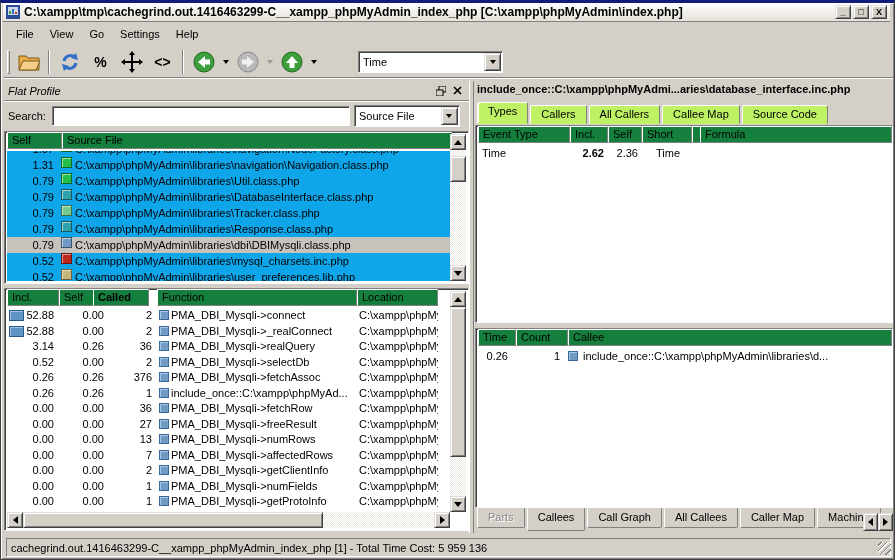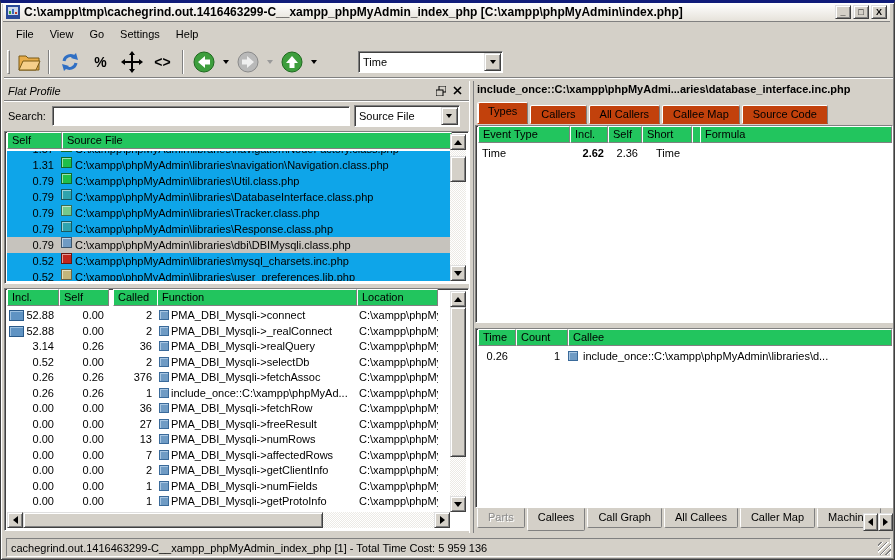--- a/index.html
+++ b/index.html
@@ -62,21 +62,21 @@
   .dock-title .dtext { flex:1;font-style:italic; }
   .dock-btn { width:16px; height:14px; display:flex; align-items:center; justify-content:center; font-size:10px; }
   
   .search-row { position:absolute; left:0; top:23px; width:465px; height:24px; display:flex; align-items:center; }
   .search-row label { padding:0 6px 0 4px; }
   .search-input { width:298px; height:20px; font-size:11px; padding:1px 3px; outline:none; }
   .group-combo { width:106px; margin-left:4px; }
   
   .tframe { position:absolute; background:#fff; border:1px solid; border-color:#808080 #fff #fff #808080;
             box-shadow:inset 1px 1px 0 #404040; overflow:hidden; }
-  .hcell { position:absolute; top:0; height:17px; background:#22c55e;
+  .hcell { position:absolute; top:0; height:17px; background:#15803d;
            border:1px solid; border-color:#fff #808080 #808080 #fff;
            padding:1px 4px; overflow:hidden; white-space:nowrap; }
   .num { text-align:right; }
   .sq { display:inline-block; width:11px; height:11px; vertical-align:-2px; margin:0 3px 0 1px;
         border:1px solid rgba(0,0,0,.45); box-shadow:inset 1px 1px 0 rgba(255,255,255,.55); }
   
   #flat-body { position:absolute; left:2px; top:19px; width:445px; bottom:2px; overflow:hidden; background:#0ea5e9; }
   .frow { height:16px; line-height:16px; white-space:nowrap; display:flex; }
   .frow.sel { background:#c6c3bd; }
   .frow .c-self { width:53px; text-align:right; padding-right:6px; flex:none; }
@@ -102,21 +102,21 @@
   .g-func { width:200px; padding-left:2px; }
   .g-loc  { width:81px; padding-left:2px; }
   .bar-ic { position:absolute; left:2px; top:2px; width:15px; height:11px; background:#5f93c3;
             border:1px solid #2a5a8a; box-shadow:inset 1px 1px 0 #9cc0e0; }
   .fn-ic { display:inline-block; width:10px; height:10px; background:#6f9bc4; border:1px solid #3a6a9a;
            box-shadow:inset 1px 1px 0 #a8c6e2; vertical-align:-1px; margin-right:2px; }
   
   .rp-title { position:absolute; left:2px; top:0; width:414px; height:18px; font-weight:bold;
               white-space:nowrap; overflow:hidden; }
   .tabbar { position:absolute; left:2px; top:19px; height:22px; display:flex; align-items:flex-end; }
-  .tab { height:19px; padding:2px 10px 0; margin-right:2px; background:#c2410c;
+  .tab { height:19px; padding:2px 10px 0; margin-right:2px; background:#bef264;
          border:1px solid; border-color:#fff #808080 transparent #fff;
          border-top-left-radius:2px; border-top-right-radius:2px; white-space:nowrap; }
   .tab.active { height:22px; font-weight:normal; box-shadow:inset 1px 0 0 #fff; }
   .southbar { position:absolute; left:2px; bottom:2px; height:23px; width:414px; display:flex; align-items:flex-start; overflow:hidden; }
   .stab { height:20px; padding:2px 10px 0; margin-right:2px; background:#d4d0c8;
           border:1px solid; border-color:transparent #808080 #808080 #fff;
           border-bottom-left-radius:2px; border-bottom-right-radius:2px; white-space:nowrap; }
   .stab.active { height:23px; }
   .stab.disabled { color:#8a8a8a; text-shadow:1px 1px 0 #fff; }
   .south-arrows { position:absolute; right:0; bottom:2px; display:flex; }
@@ -309,21 +309,21 @@
         <span class="sb-thumb raised" style="top:22px; left:0; width:16px; height:26px;"></span>
         <span class="sb-btn raised" style="bottom:0; left:0;">
             <span class="t-dn"></span>
           </span>
       </div>
     </div>
 
     <div class="tframe" style="left:0; top:207px; width:465px; height:243px;">
       <div class="hcell" style="left:2px; width:52px;">Incl.</div>
       <div class="hcell" style="left:54px; width:50px;">Self</div>
-      <div class="hcell" style="left:108px; width:48px;">Called</div>
+      <div class="hcell" style="left:88px; width:56px;font-weight:bold;">Called</div>
       <div class="hcell" style="left:152px; width:200px;">Function</div>
       <div class="hcell" style="left:352px; width:81px;">Location</div>
       <div id="func-body">
           <div class="grow">
             <span class="g-incl"><span class="bar-ic"></span>52.88</span>
             <span class="g-self">0.00</span>
             <span class="g-called">2</span>
             <span class="g-func"><span class="fn-ic"></span>PMA_DBI_Mysqli-&gt;connect</span>
             <span class="g-loc">C:\xampp\phpMy...</span>
           </div>

